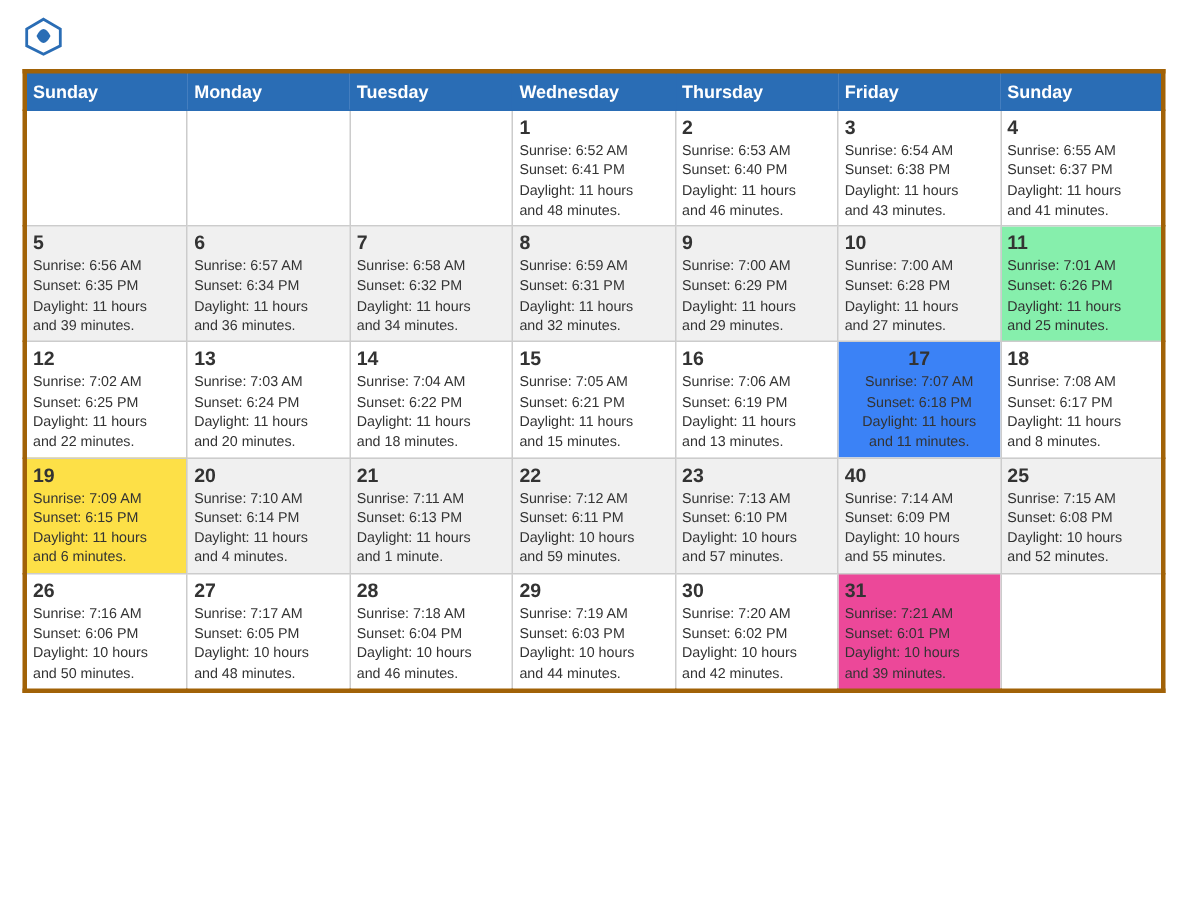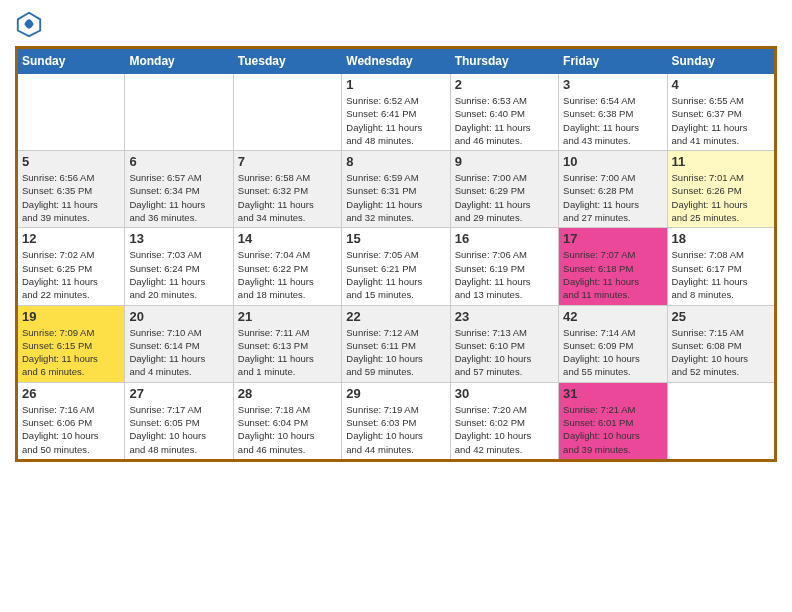--- a/index.html
+++ b/index.html
@@ -195,21 +195,21 @@
 Daylight: 11 hours
 and 29 minutes.</div>
           </td>
           <td style="background: rgb(240, 240, 240);">
             <span class="day-number">10</span>
             <div class="day-info" style="white-space: pre-line;">Sunrise: 7:00 AM
 Sunset: 6:28 PM
 Daylight: 11 hours
 and 27 minutes.</div>
           </td>
-          <td style="background: #fef9c3;">
+          <td style="background: #86efac;">
             <span class="day-number">11</span>
             <div class="day-info" style="white-space: pre-line;">Sunrise: 7:01 AM
 Sunset: 6:26 PM
 Daylight: 11 hours
 and 25 minutes.</div>
           </td>
         </tr>
         <tr class="row-odd">
           <td style="background: rgb(255, 255, 255);">
             <span class="day-number">12</span>
@@ -239,21 +239,21 @@
 Daylight: 11 hours
 and 15 minutes.</div>
           </td>
           <td style="background: rgb(255, 255, 255);">
             <span class="day-number">16</span>
             <div class="day-info" style="white-space: pre-line;">Sunrise: 7:06 AM
 Sunset: 6:19 PM
 Daylight: 11 hours
 and 13 minutes.</div>
           </td>
-          <td style="background: #ec4899;">
+          <td style="background: #3b82f6; text-align: center;">
             <span class="day-number">17</span>
             <div class="day-info" style="white-space: pre-line;">Sunrise: 7:07 AM
 Sunset: 6:18 PM
 Daylight: 11 hours
 and 11 minutes.</div>
           </td>
           <td style="background: rgb(255, 255, 255);">
             <span class="day-number">18</span>
             <div class="day-info" style="white-space: pre-line;">Sunrise: 7:08 AM
 Sunset: 6:17 PM
@@ -291,21 +291,21 @@
 and 59 minutes.</div>
           </td>
           <td style="background: rgb(240, 240, 240);">
             <span class="day-number">23</span>
             <div class="day-info" style="white-space: pre-line;">Sunrise: 7:13 AM
 Sunset: 6:10 PM
 Daylight: 10 hours
 and 57 minutes.</div>
           </td>
           <td style="background: rgb(240, 240, 240);">
-            <span class="day-number">42</span>
+            <span class="day-number">40</span>
             <div class="day-info" style="white-space: pre-line;">Sunrise: 7:14 AM
 Sunset: 6:09 PM
 Daylight: 10 hours
 and 55 minutes.</div>
           </td>
           <td style="background: rgb(240, 240, 240);">
             <span class="day-number">25</span>
             <div class="day-info" style="white-space: pre-line;">Sunrise: 7:15 AM
 Sunset: 6:08 PM
 Daylight: 10 hours

